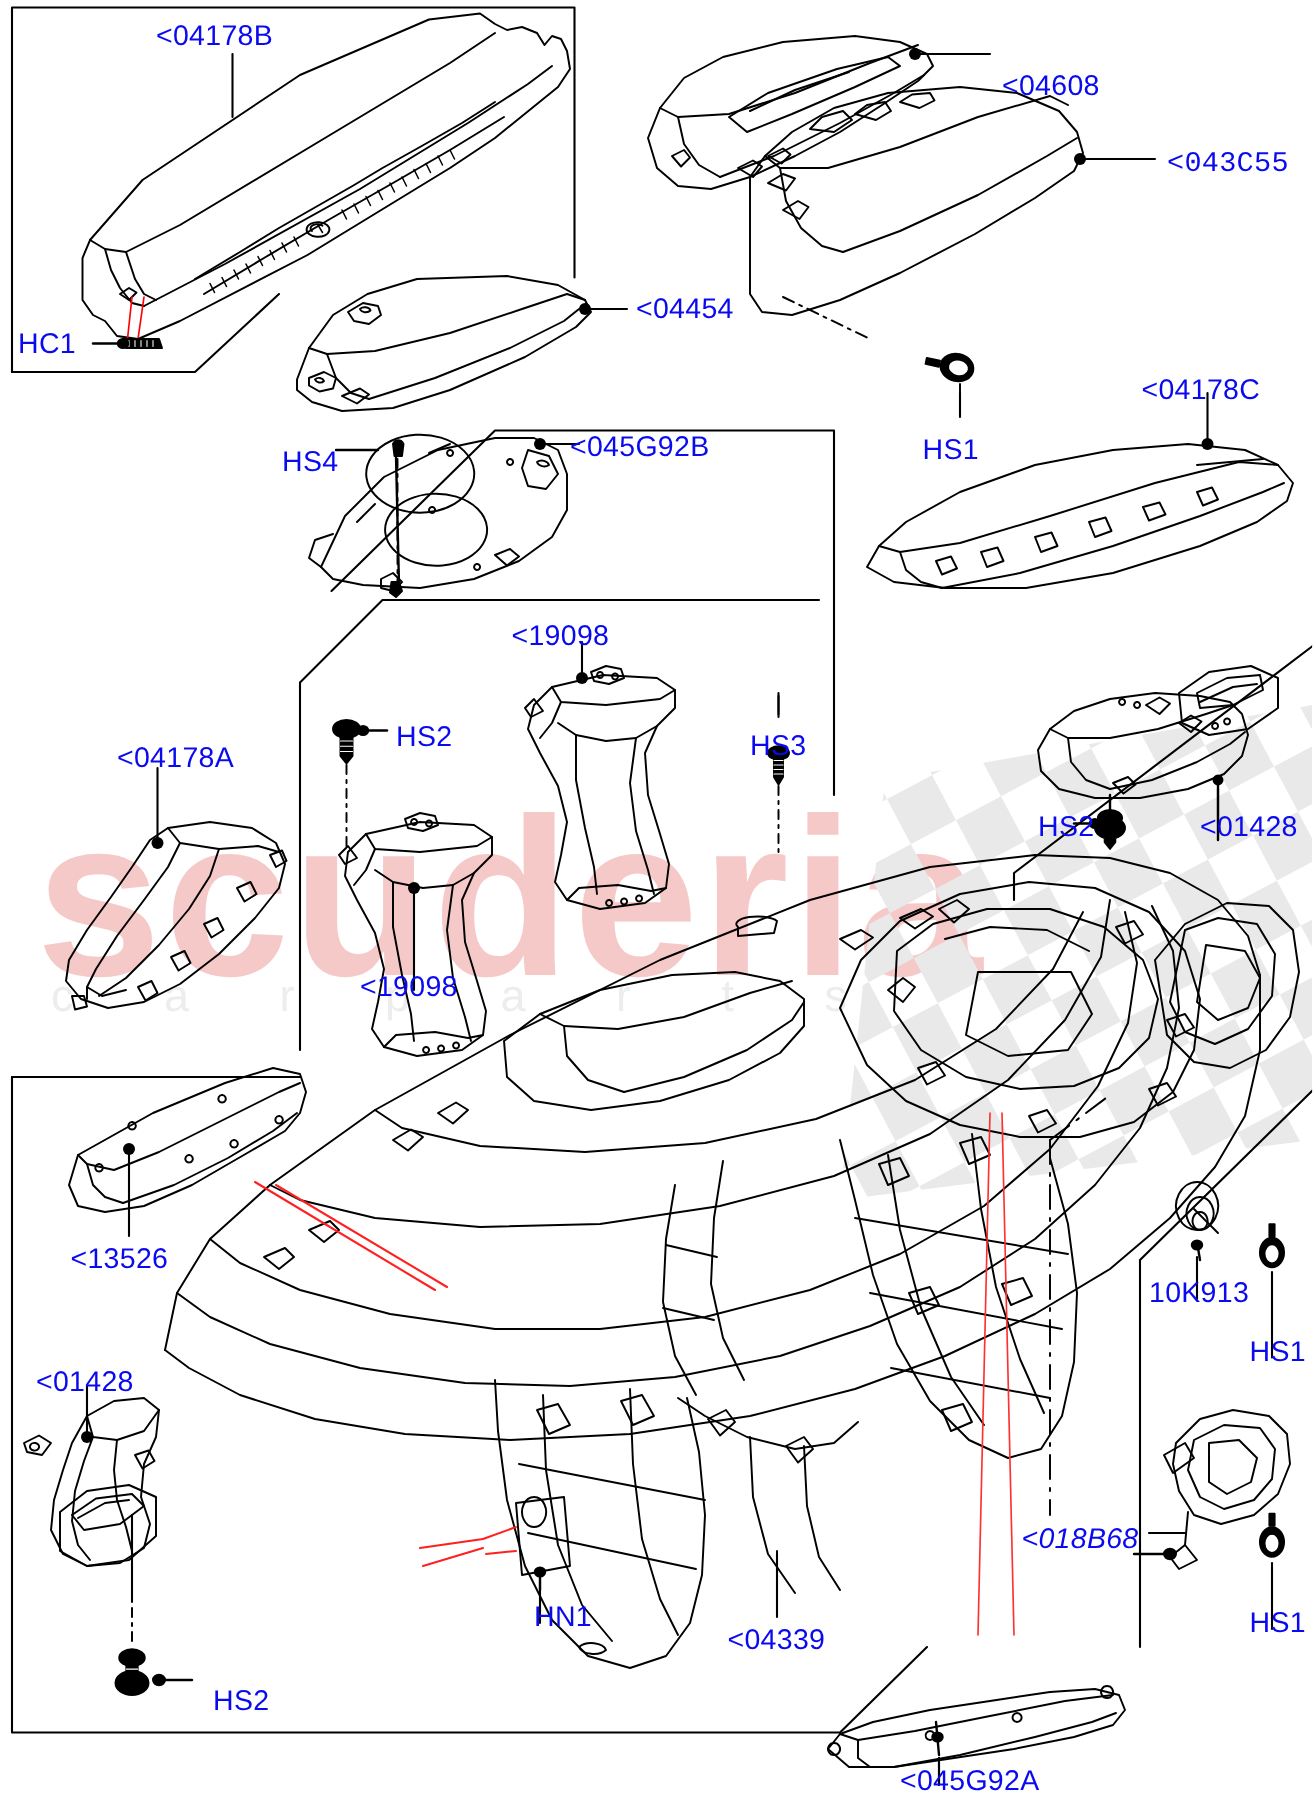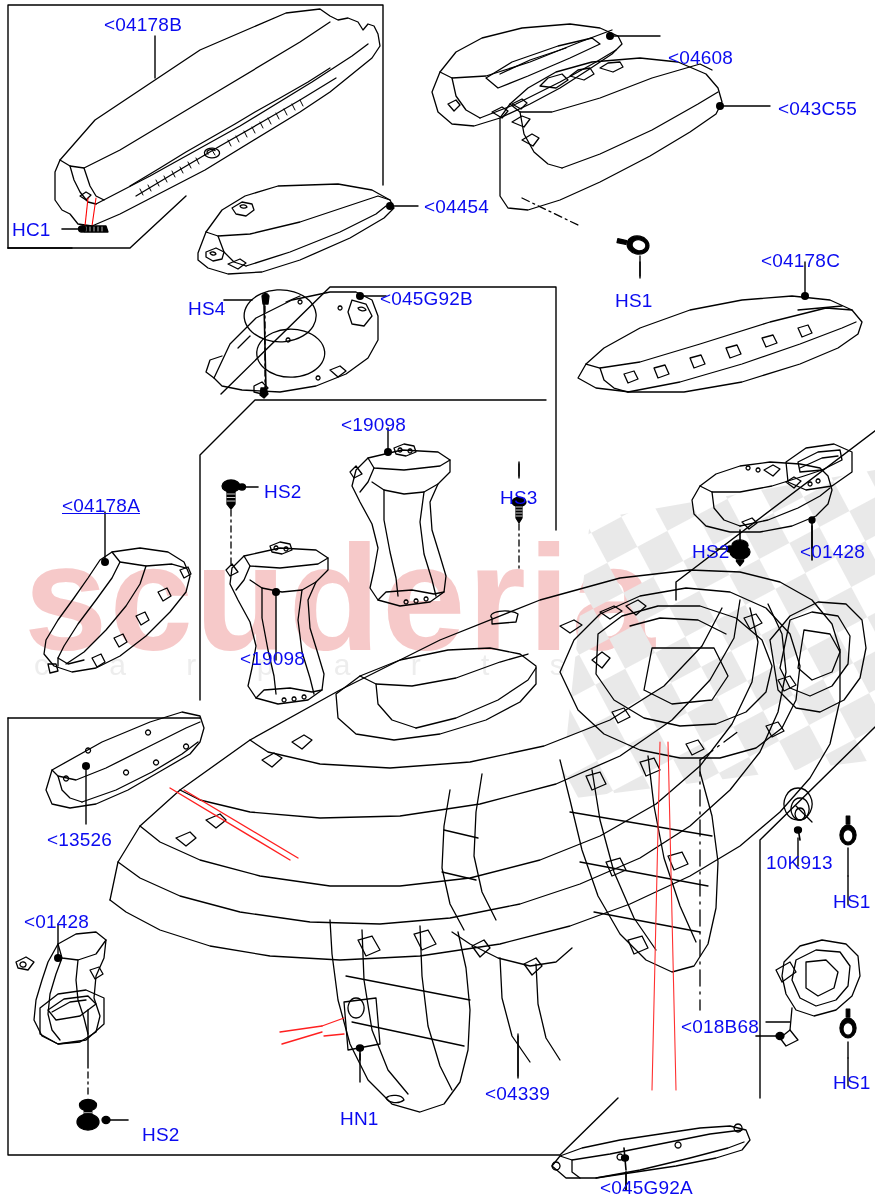--- a/index.html
+++ b/index.html
@@ -596,38 +596,38 @@
         <path d="M360,1082 L360,1054"></path>
         <path d="M518,1078 L518,1036"></path>
         <path d="M626,1190 L626,1172"></path>
       </g>
 
     </g>
   </svg>
 
   <div class="lbl" style="left:104px;top:14px;">&lt;04178B</div>
   <div class="lbl" style="left:668px;top:28px;margin-top:19px;">&lt;04608</div>
-  <div class="lbl" style="left:778px;top:98px;">&lt;043C55</div>
+  <div class="lbl" style="left:778px;top:98px;font-family:Liberation Mono, monospace;">&lt;043C55</div>
   <div class="lbl" style="left:424px;top:196px;">&lt;04454</div>
   <div class="lbl" style="left:12px;top:219px;">HC1</div>
   <div class="lbl" style="left:761px;top:250px;">&lt;04178C</div>
   <div class="lbl" style="left:188px;top:298px;">HS4</div>
   <div class="lbl" style="left:380px;top:288px;">&lt;045G92B</div>
   <div class="lbl" style="left:615px;top:290px;">HS1</div>
   <div class="lbl" style="left:341px;top:414px;">&lt;19098</div>
   <div class="lbl" style="left:500px;top:447px;margin-top:40px;">HS3</div>
-  <div class="lbl" style="left:62px;top:495px;text-decoration:underline;">&lt;04178A</div>
+  <div class="lbl" style="left:78px;top:495px;">&lt;04178A</div>
   <div class="lbl" style="left:264px;top:481px;">HS2</div>
   <div class="lbl" style="left:692px;top:541px;">HS2</div>
   <div class="lbl" style="left:800px;top:541px;">&lt;01428</div>
   <div class="lbl" style="left:240px;top:648px;">&lt;19098</div>
   <div class="lbl" style="left:47px;top:829px;">&lt;13526</div>
   <div class="lbl" style="left:766px;top:852px;">10K913</div>
   <div class="lbl" style="left:833px;top:891px;">HS1</div>
   <div class="lbl" style="left:24px;top:911px;">&lt;01428</div>
-  <div class="lbl" style="left:681px;top:1016px;">&lt;018B68</div>
+  <div class="lbl" style="left:681px;top:1016px;font-style:italic;">&lt;018B68</div>
   <div class="lbl" style="left:833px;top:1072px;">HS1</div>
-  <div class="lbl" style="left:340px;top:1068px;margin-top:40px;">HN1</div>
+  <div class="lbl" style="left:356px;top:1068px;">HN1</div>
   <div class="lbl" style="left:485px;top:1083px;text-align:center;">&lt;04339</div>
   <div class="lbl" style="left:142px;top:1124px;">HS2</div>
   <div class="lbl" style="left:600px;top:1177px;">&lt;045G92A</div>
 
 </div>
 
 </body></html>

